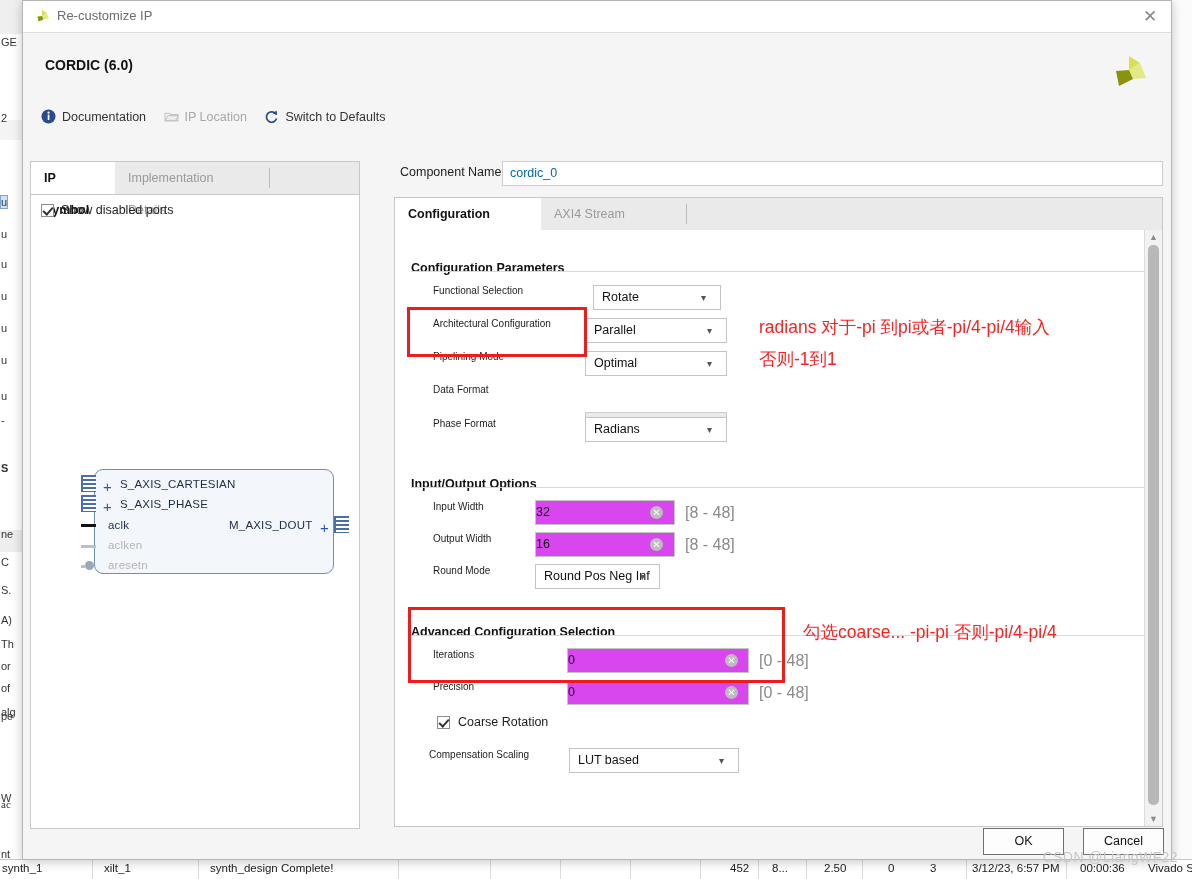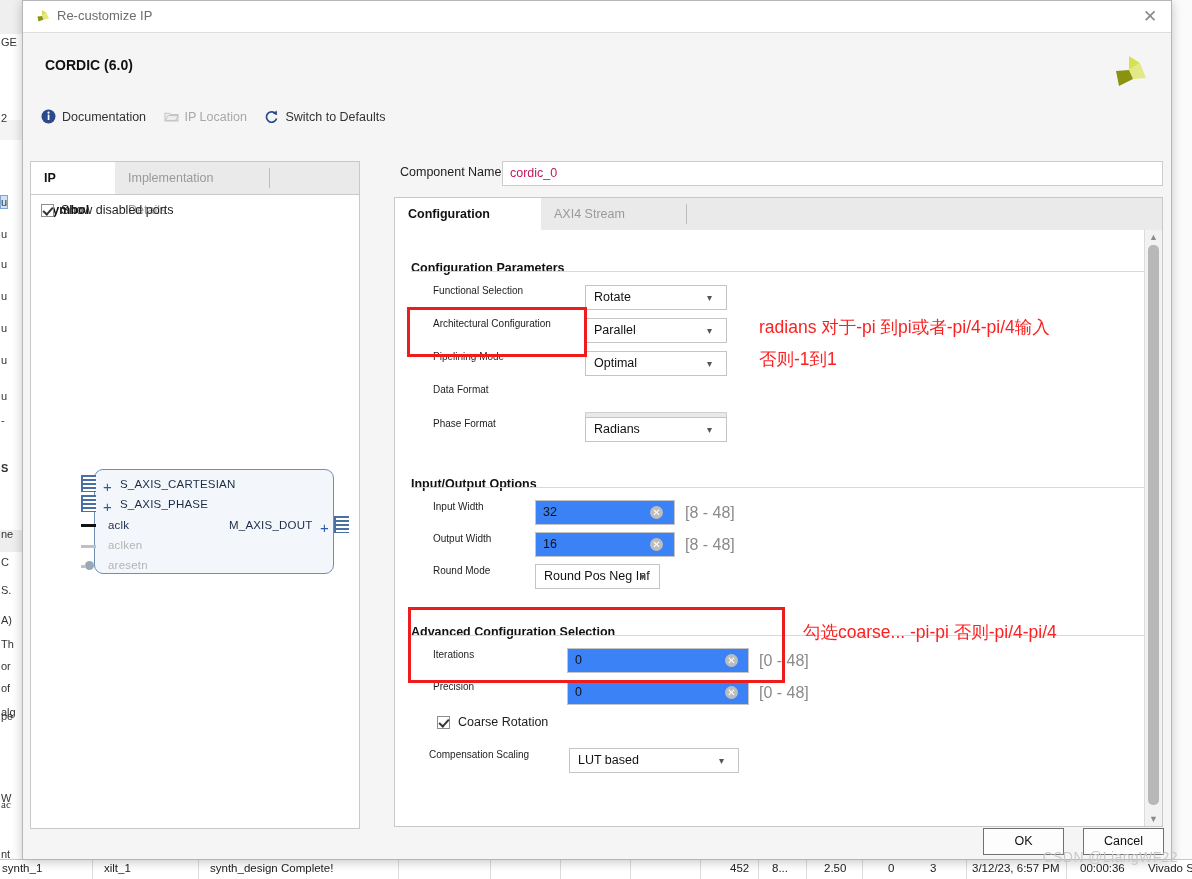--- a/index.html
+++ b/index.html
@@ -119,21 +119,21 @@
 
   
   .rightpanel {
     position:absolute; left:363px; top:128px; right:8px; height:666px;
   }
   .compname-row { position:relative; height:26px; }
   .compname-lbl { position:absolute; left:14px; top:4px; font-size:12.5px; color:#222; }
   .compname-input {
     position:absolute; left:116px; top:0; right:0; height:25px;
     background:#fff; border:1px solid #cdcdcd; box-sizing:border-box;
-    font-size:12.5px; color:#be185d; padding:0 7px; line-height:23px;
+    font-size:12.5px; color:#0369a1; padding:0 7px; line-height:23px;
   }
 
   .cfgbox {
     position:absolute; left:8px; top:36px; right:0; bottom:0;
     background:#fff; border:1px solid #c9c9c9;
   }
   .cfgtabs { position:relative; height:32px; background:#eaeaea;
     border-bottom:1px solid #c9c9c9; }
 
   .cfgscroll {
@@ -169,23 +169,23 @@
     cursor:pointer; white-space:nowrap; overflow:hidden;
   }
   .sel.disabled { background:#e9e9e9; color:#6d6d6d; border-color:#cfcfcf; cursor:default;margin-top:28px; }
   .sel .chev {
     position:absolute; right:8px; top:0; width:11px; height:23px;
     line-height:23px; color:#555; font-size:10px;
   }
   .sel.disabled .chev { color:#a5a5a5; }
 
   .txt {
-    position:absolute; height:25px; background:#3b82f6;
+    position:absolute; height:25px; background:#d946ef;
     border:1px solid #c4c4c4; box-sizing:border-box;
-    font-size:12.5px; color:#111; line-height:23px; padding-left:7px;
+    font-size:12.5px; color:#111; line-height:23px; 
     cursor:text; white-space:nowrap; overflow:hidden;
   }
   .clearbtn {
     position:absolute; width:13px; height:13px; border-radius:50%;
     background:#bdbdbd; color:#fff; font-size:10px; line-height:13px;
     text-align:center; cursor:pointer; font-family:"DejaVu Sans", sans-serif;
   }
   .range { position:absolute; font-size:16px; color:#8a8a8a; }
 
   .ckline { position:absolute; display:flex; align-items:center; gap:8px;
@@ -394,21 +394,21 @@
             <div class="tab" style="left:146px;width:143px;">AXI4 Stream Options</div>
             <div class="tabdiv" style="left:291px;"></div>
           </div>
 
           <div class="cfgscroll">
 
             <div class="sec-title" style="left:16px; top:20px;">Configuration Parameters</div>
             <div class="sec-rule" style="left:16px; top:41px; width:742px;"></div>
 
             <div class="flbl" style="left:38px; top:28px; margin-top:27px;">Functional Selection</div>
-            <div class="sel" style="left:190px; top:55px; width:142px;">
+            <div class="sel" style="left:198px; top:55px; width:128px;">
               <span>Rotate</span>
               <span class="chev">▾</span>
             </div>
 
             <div class="flbl" style="left:38px; top:88px;">Architectural Configuration</div>
             <div class="sel" style="left:190px; top:88px; width:142px;">
               <span>Parallel</span>
               <span class="chev">▾</span>
             </div>
 

